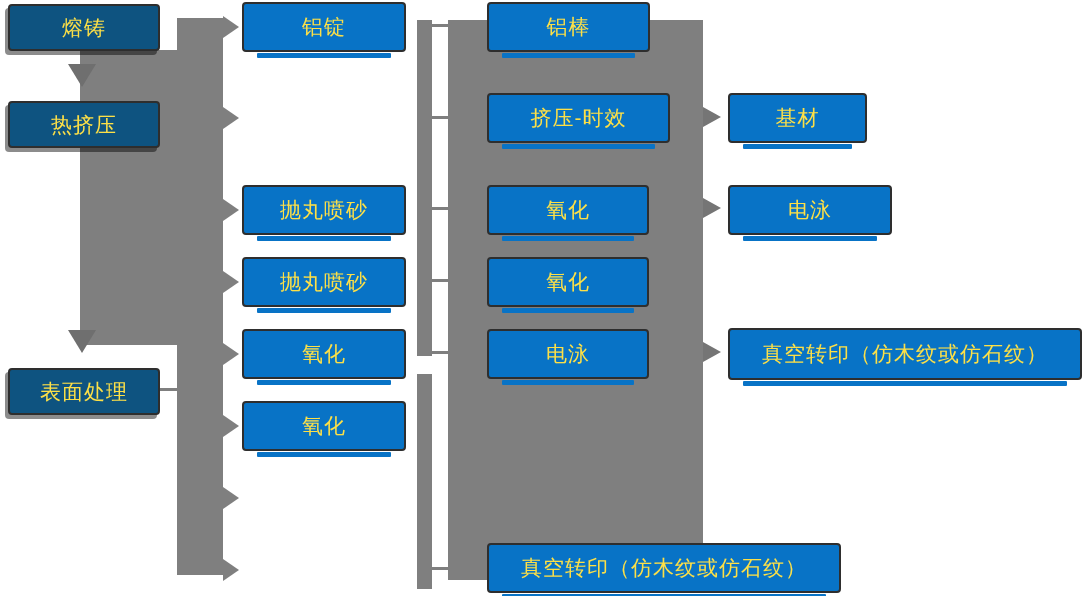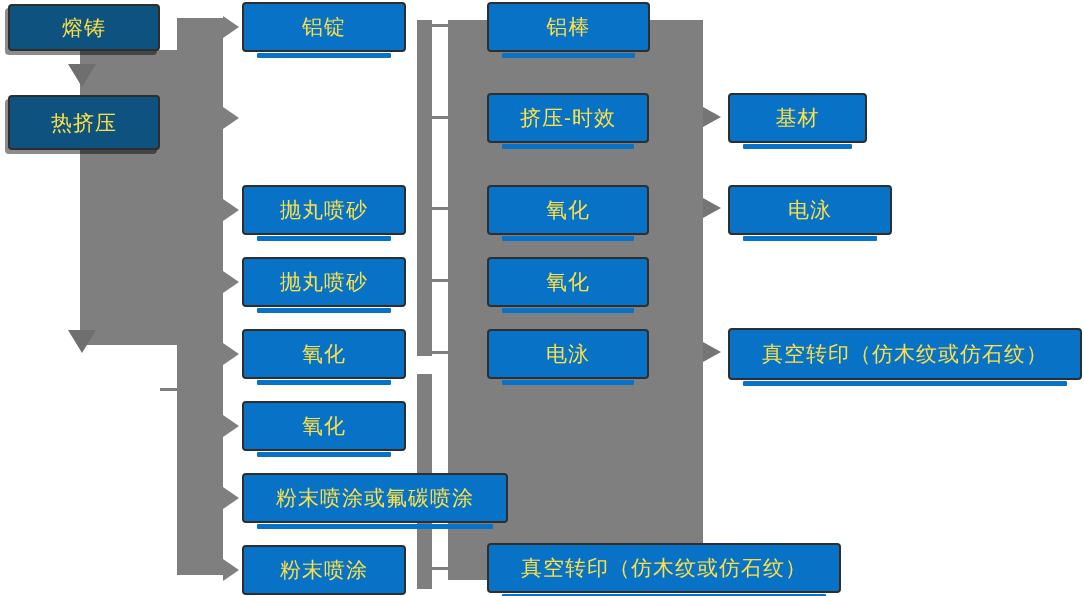--- a/index.html
+++ b/index.html
@@ -72,32 +72,31 @@
   <div class="stub" style="left:432px;top:351px;width:16px"></div>
   <div class="stub" style="left:432px;top:567px;width:16px"></div>
 
   <div class="gray" style="left:448px;top:20px;width:255px;height:560px;z-index:1"></div>
 
   <div class="tri-right big" style="left:703px;top:107px"></div>
   <div class="tri-right big" style="left:703px;top:198px"></div>
   <div class="tri-right big" style="left:703px;top:342px"></div>
 
   <div class="node navy" style="left:8px;top:4px;width:152px;height:47px">熔铸</div>
-  <div class="node navy" style="left:8px;top:95px;width:152px;height:55px">热挤压</div>
+  <div class="node navy" style="left:8px;top:101px;width:152px;height:47px">热挤压</div>
+  <div class="node navy" style="left:8px;top:368px;width:152px;height:47px">表面处理</div>
 
   <div class="node blue" style="left:242px;top:2px;width:164px;height:50px">铝锭</div>
   <div class="node blue" style="left:242px;top:185px;width:164px;height:50px">抛丸喷砂</div>
   <div class="node blue" style="left:242px;top:257px;width:164px;height:50px">抛丸喷砂</div>
   <div class="node blue" style="left:242px;top:329px;width:164px;height:50px">氧化</div>
   <div class="node blue" style="left:242px;top:401px;width:164px;height:50px">氧化</div>
-  <div class="node blue" style="left:242px;top:473px;width:266px;height:50px">粉末喷涂或氟碳喷涂</div>
-  <div class="node blue" style="left:242px;top:545px;width:164px;height:50px">粉末喷涂</div>
 
   <div class="node blue" style="left:487px;top:2px;width:163px;height:50px">铝棒</div>
-  <div class="node blue" style="left:487px;top:93px;width:162px;height:50px">挤压-时效</div>
+  <div class="node blue" style="left:487px;top:93px;width:183px;height:50px">挤压-时效</div>
   <div class="node blue" style="left:487px;top:185px;width:162px;height:50px">氧化</div>
   <div class="node blue" style="left:487px;top:257px;width:162px;height:50px">氧化</div>
   <div class="node blue" style="left:487px;top:329px;width:162px;height:50px">电泳</div>
   <div class="node blue" style="left:487px;top:543px;width:354px;height:50px">真空转印（仿木纹或仿石纹）</div>
 
   <div class="node blue" style="left:728px;top:93px;width:139px;height:50px">基材</div>
   <div class="node blue" style="left:728px;top:185px;width:164px;height:50px">电泳</div>
   <div class="node blue" style="left:728px;top:328px;width:354px;height:52px">真空转印（仿木纹或仿石纹）</div>
 
 </div>

